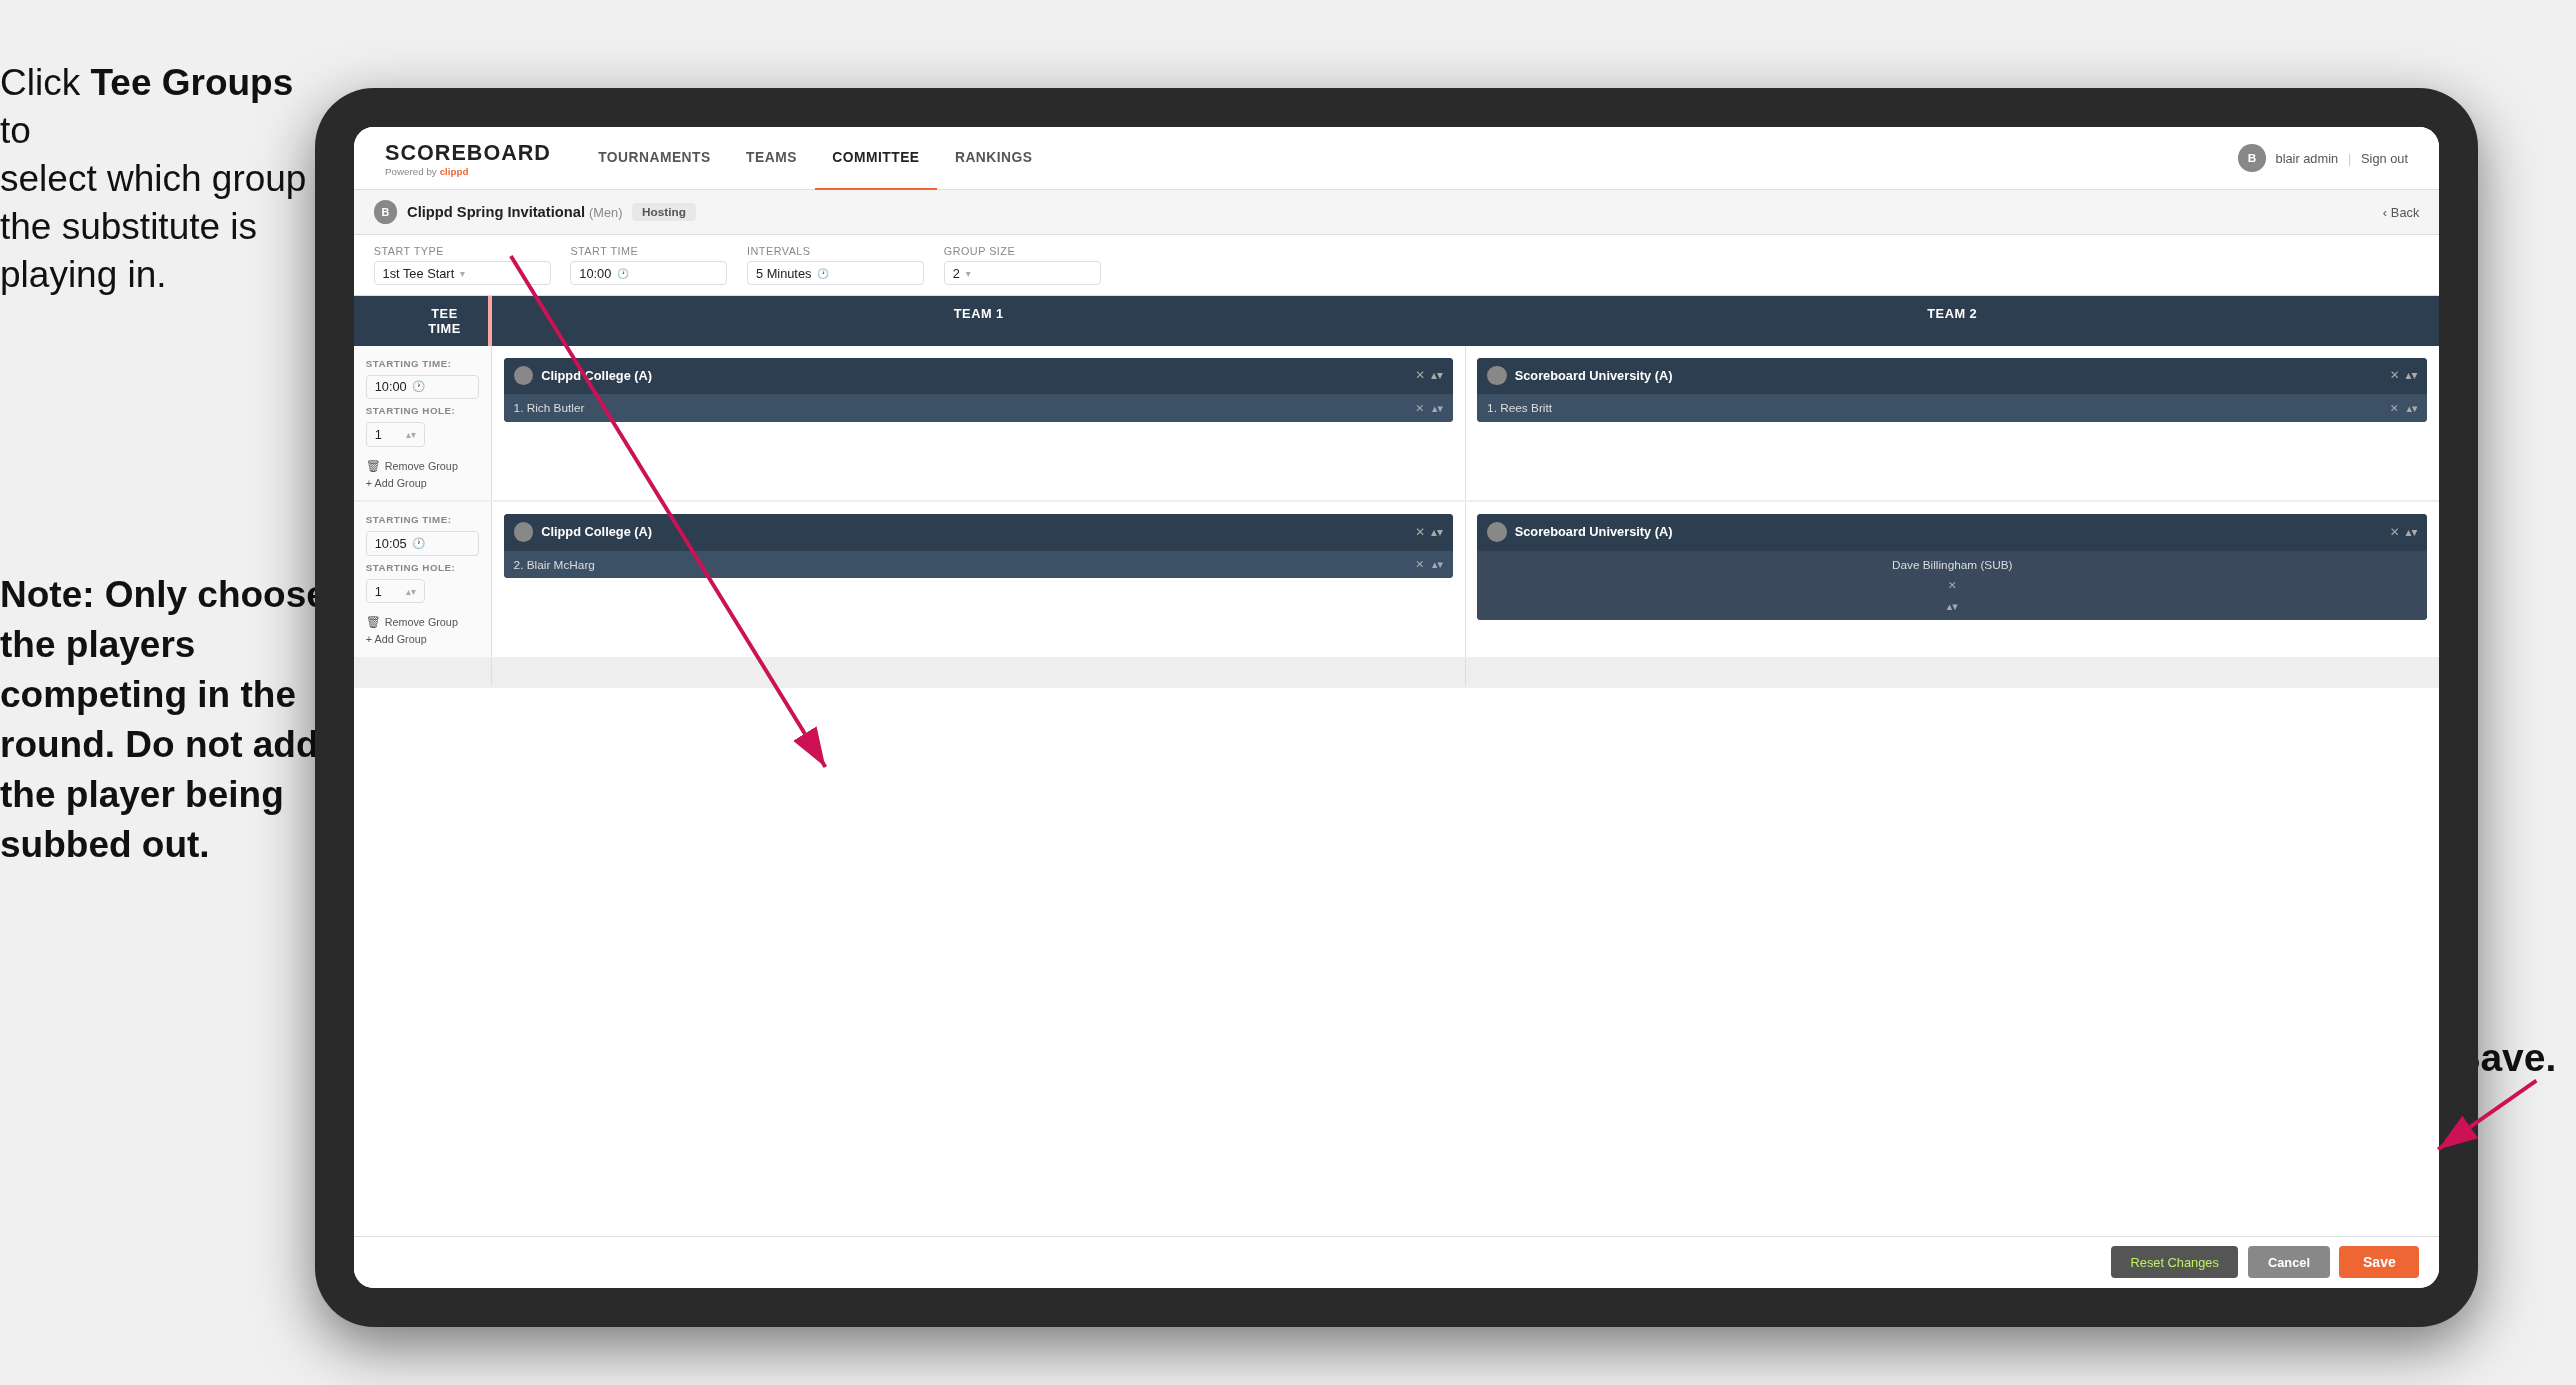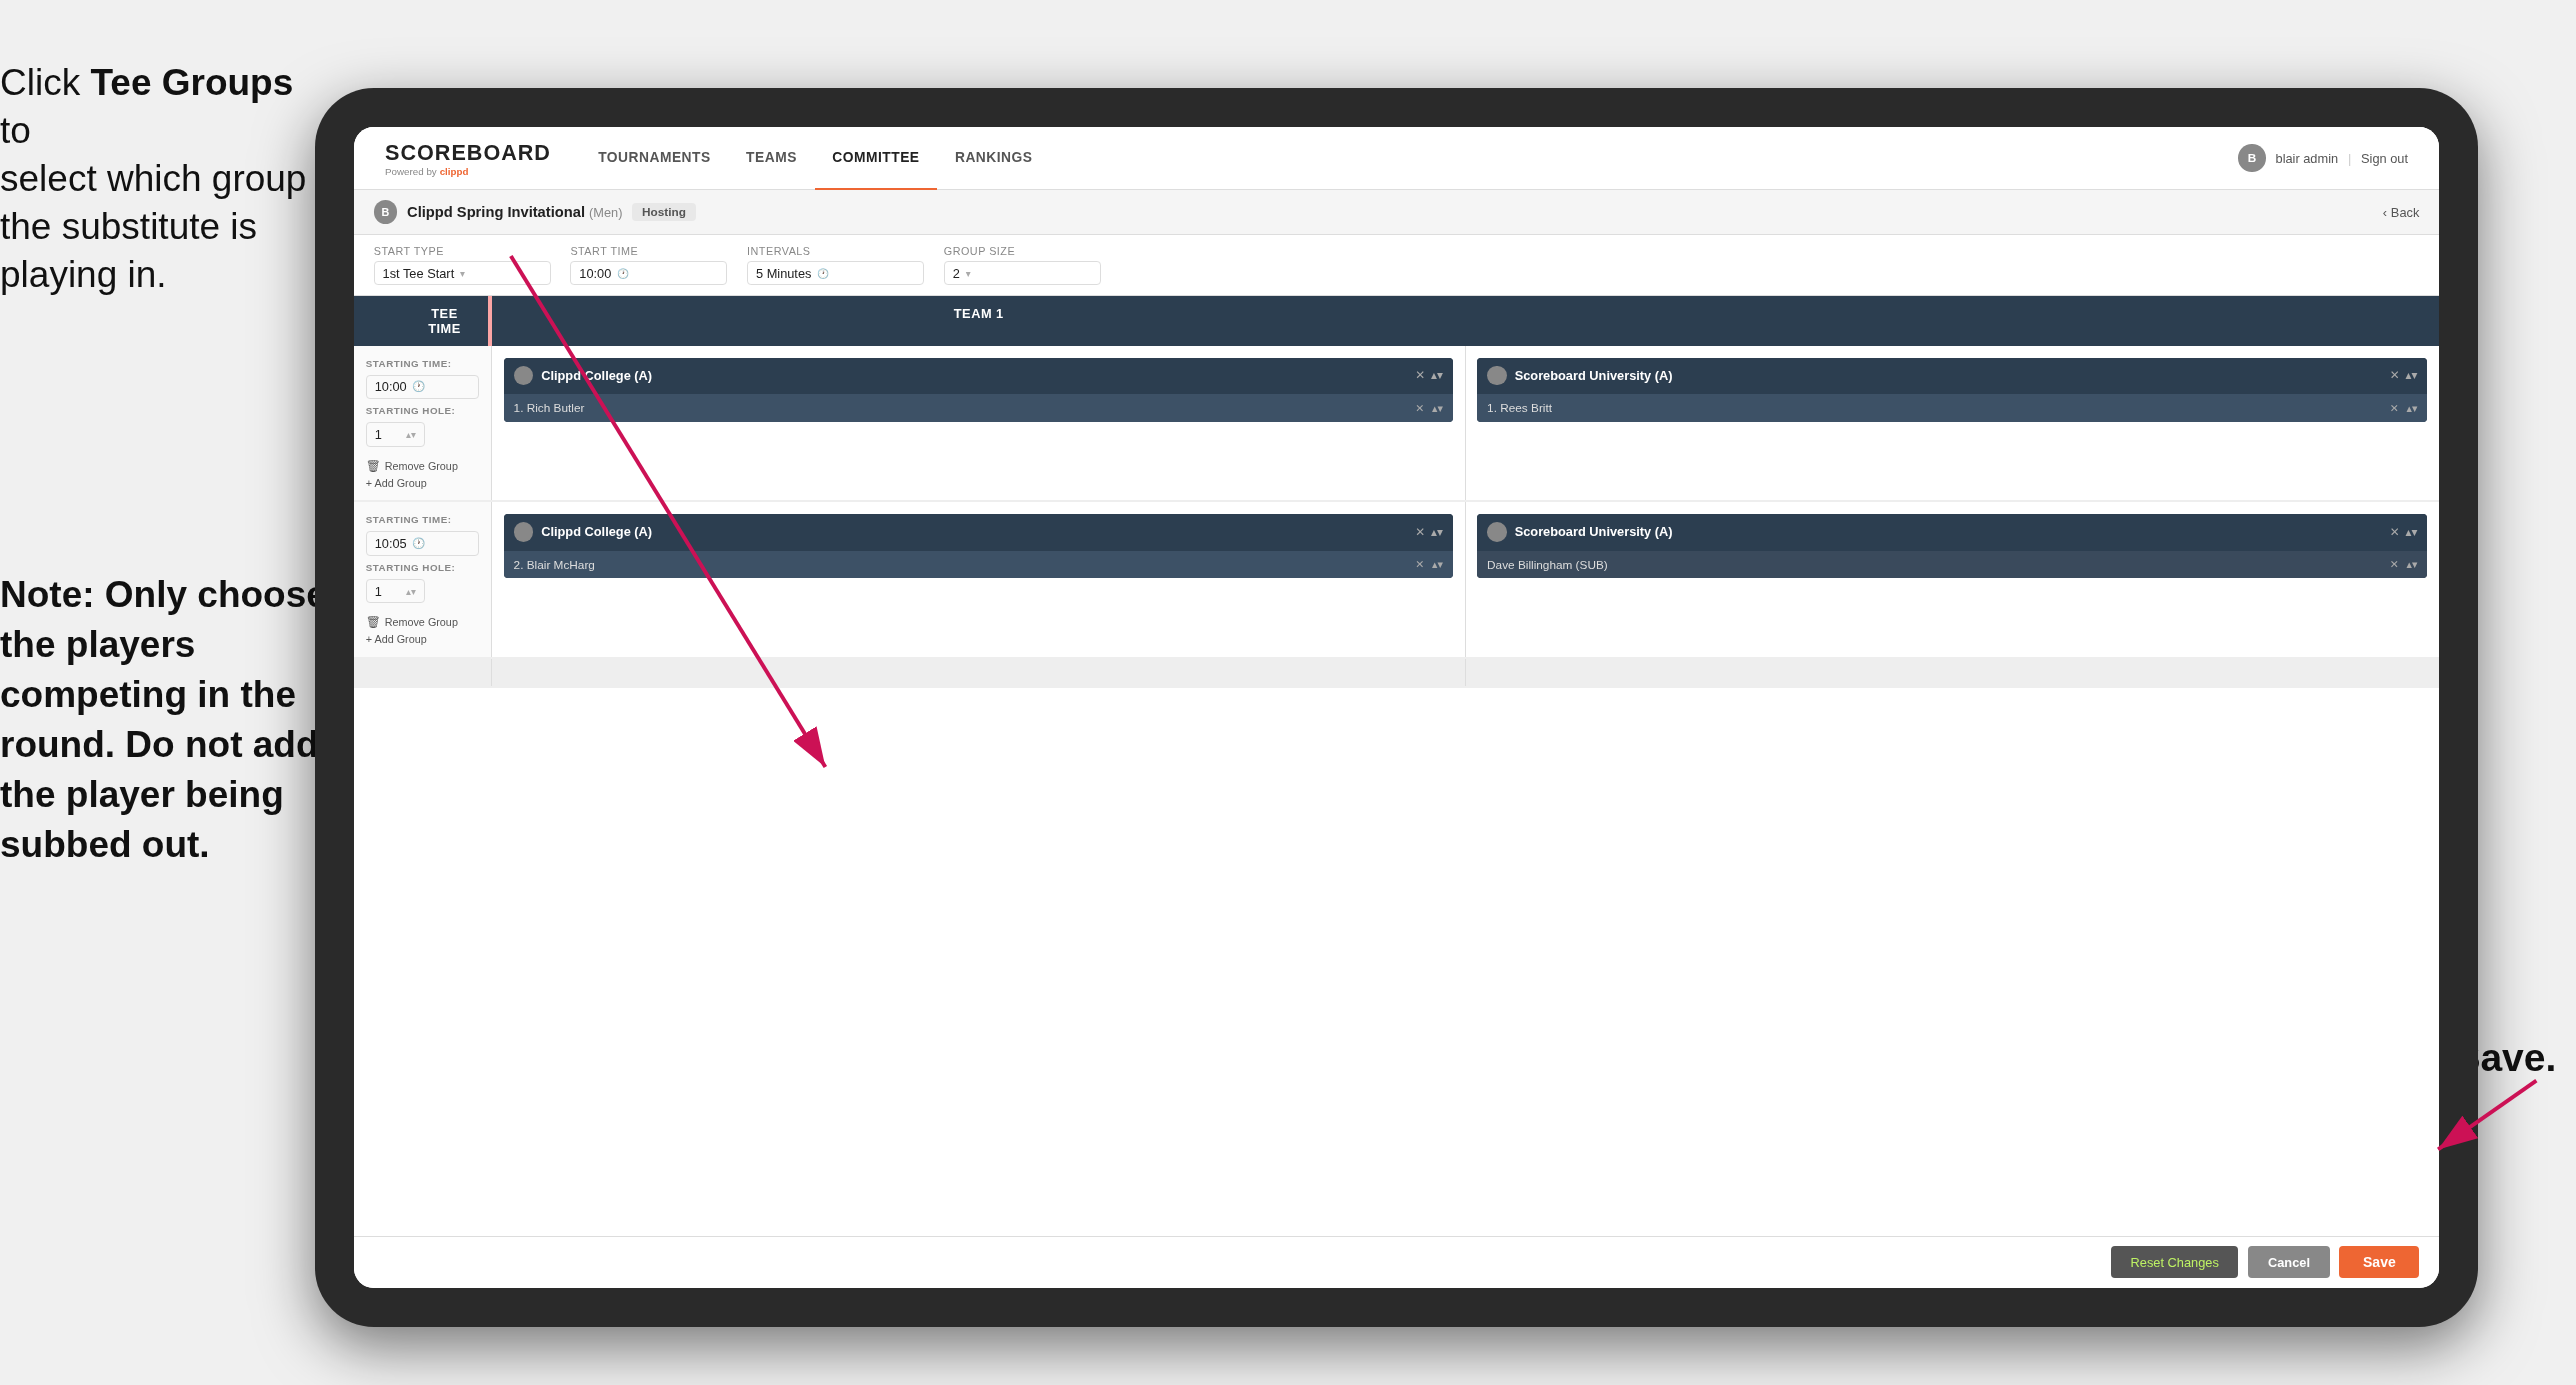--- a/index.html
+++ b/index.html
@@ -349,20 +349,21 @@
     .player-row {
       background: #3d5166;
       display: flex;
       align-items: center;
       padding: 6.9px 9.8px;
       margin-top: 1px;
       gap: 7.9px;
     }
     .player-row.sub {
       background: #3a4a5c;
+      flex-direction: column;
     }
     .player-name {
       flex: 1;
       font-size: 11.8px;
       color: #ddd;
     }
     .player-action {
       color: #aaa;
       font-size: 10.8px;
       cursor: pointer;
@@ -498,20 +499,21 @@
           <span class="setting-chevron">▾</span>
         </div>
       </div>
     </div>
 
     <div class="tee-table">
 
       <div class="tee-header">
         <div class="tee-header-cell">Tee Time</div>
         <div class="tee-header-cell">Team 1</div>
+        <div class="tee-header-cell">Team 2</div>
       </div>
 
       <div class="tee-group">
         <div class="tee-sidebar">
           <div class="time-label">STARTING TIME:</div>
           <div class="time-input">
             <span>10:00</span>
             <span style="color:#aaa;font-size:10.8px;">🕐</span>
           </div>
           <div class="time-label">STARTING HOLE:</div>

